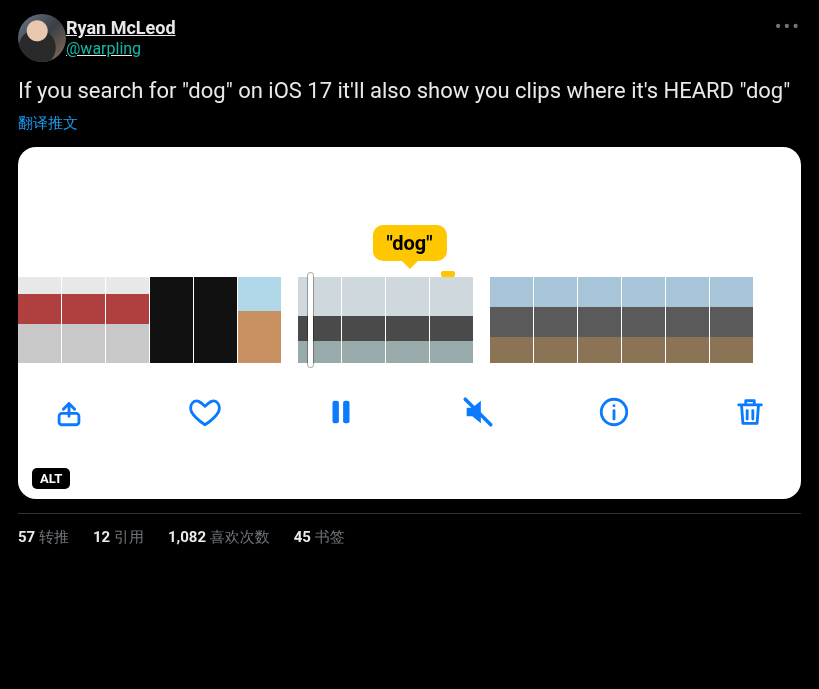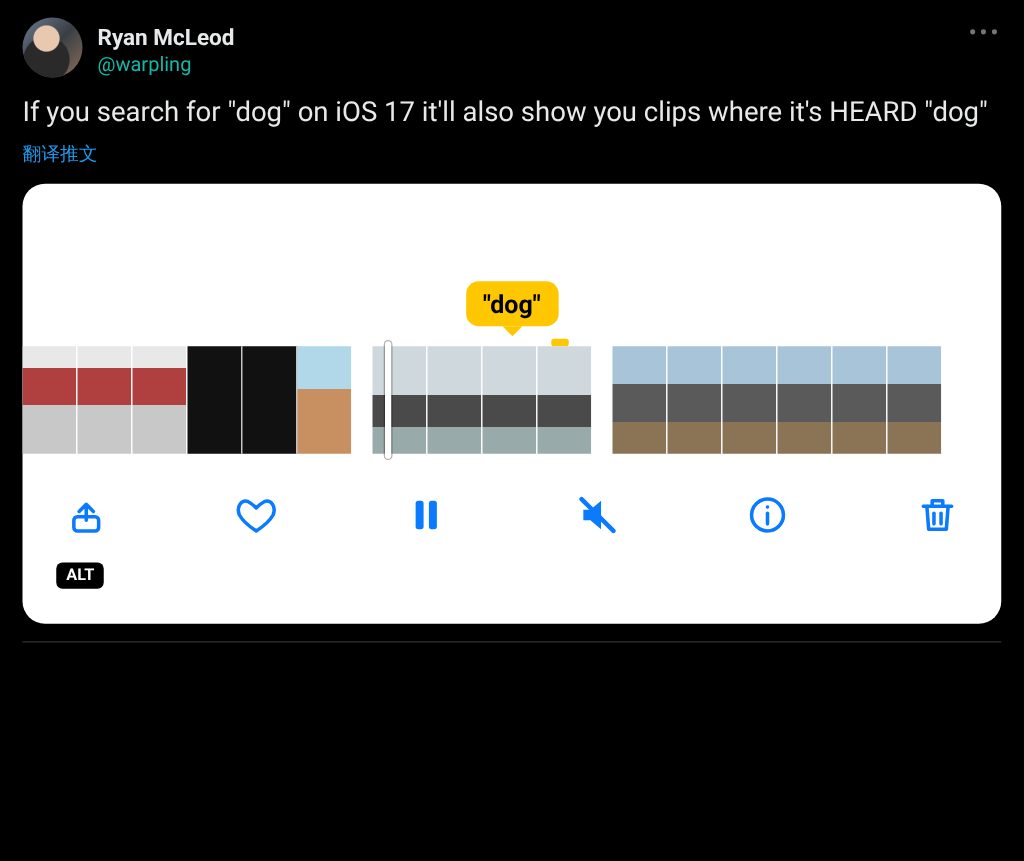--- a/index.html
+++ b/index.html
@@ -7,21 +7,21 @@
     background: #000;
     width: 819px;
     height: 689px;
     font-family: -apple-system, BlinkMacSystemFont, "Segoe UI", Roboto, Helvetica, Arial, sans-serif;
     color: #e7e9ea;
     overflow: hidden;
     padding: 14px 18px;
   }
   .tweet { position: relative; }
   .more { position: absolute; top: 0; right: 0; color: #71767b; font-size: 20px; letter-spacing: 2px; cursor: pointer; }
-  .header { display: flex; gap: 12px; align-items: flex-end; }
+  .header { display: flex; align-items: center; text-decoration: underline; }
   .avatar {
     width: 48px; height: 48px; border-radius: 50%;
     background: linear-gradient(135deg, #6b7a8f 0%, #3a3f44 50%, #8b6f5c 100%);
     flex-shrink: 0;
     position: relative;
     overflow: hidden;
   }
   .avatar::before{
     content:""; position:absolute; inset:0;
     background: radial-gradient(circle at 40% 35%, #e8c9b0 0 10px, transparent 11px),
@@ -80,23 +80,23 @@
     background:#fff; border-radius:3px; box-shadow:0 0 0 1px rgba(0,0,0,0.3);
   }
 
   .toolbar {
     display:flex; justify-content:space-between; align-items:center;
     padding: 28px 34px 0 34px;
   }
   .tbtn { color:#0a7aff; cursor:pointer; }
   .tbtn svg { width:34px; height:34px; display:block; }
   .alt-badge {
-    position:absolute; left:14px; bottom:28px;
+    position:absolute; left:14px; bottom:10px;
     background:#000; color:#fff; font-size:13px; font-weight:700;
-    padding:3px 8px; border-radius:5px;margin-left:13px;
+    padding:3px 8px; border-radius:5px;
   }
 
   .meta { margin-top:14px; color:#71767b; font-size:16px; }
   .meta b { color:#e7e9ea; font-weight:700; }
   .divider { height:1px; background:#2f3336; margin-top:14px; }
   .stats { display:flex; gap:24px; margin-top:14px; font-size:15px; color:#71767b; }
   .stats b { color:#e7e9ea; font-weight:700; }
 </style>
 </head>
 <body>
@@ -188,14 +188,20 @@
           </svg>
       </span>
     </div>
 
     <div class="alt-badge">ALT</div>
   </div>
 
 
   <div class="divider"></div>
 
+  <div class="stats">
+    <span><b>57</b><span> 转推</span></span>
+    <span><b>12</b><span> 引用</span></span>
+    <span><b>1,082</b><span> 喜欢次数</span></span>
+    <span><b>45</b><span> 书签</span></span>
+  </div>
 
 </div>
 
 </body></html>

